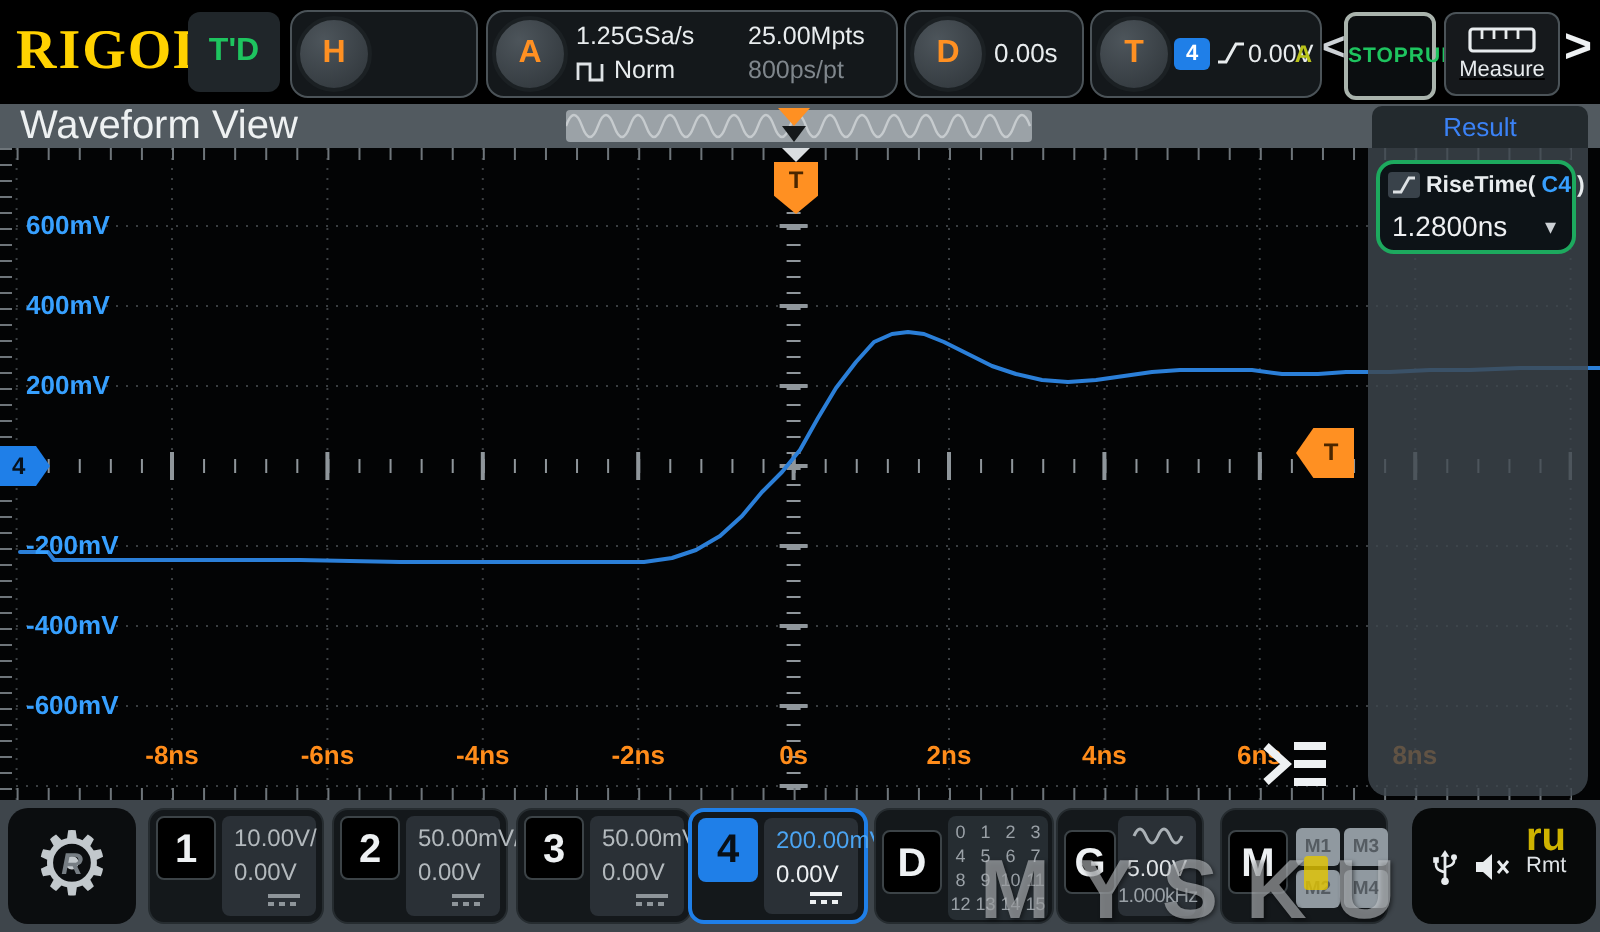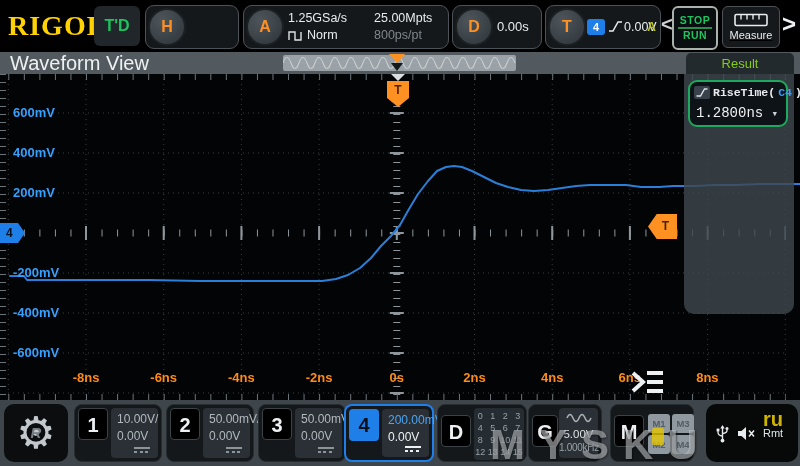--- a/index.html
+++ b/index.html
@@ -20,61 +20,61 @@
           color:var(--accent);font-weight:bold;font-size:16px;
           display:flex;align-items:center;justify-content:center;}
   .gv{position:absolute;top:0;line-height:42px;font-size:13px;color:#e8ecee;}
   .arow{position:absolute;font-size:12.5px;color:#e8ecee;white-space:nowrap;}
   .dim{color:#7f868c;}
   .tsrc{position:absolute;left:41px;top:13px;width:18px;height:16px;background:var(--badge_blue);
         border-radius:3px;color:#fff;font-size:11px;font-weight:bold;text-align:center;line-height:16px;}
   .tcoup{position:absolute;right:4px;top:0;line-height:42px;font-size:12px;font-weight:bold;color:#b9c21b;}
   .chev{position:absolute;color:#cdd2d6;font-weight:bold;font-size:20px;top:13px;}
   .stoprun{position:absolute;left:672px;top:6px;width:42px;height:40px;border:2px solid #a9b3ac;
-           border-radius:6px;background:#0b0e10;display:flex;flex-direction:column;
-           align-items:center;justify-content:center;}
+           border-radius:6px;background:#0b0e10;display:flex;flex-direction:row;
+           align-items:center;}
   .stoprun span{color:var(--green);font-size:10.5px;font-weight:bold;letter-spacing:.5px;line-height:13px;}
   .stoprun .sep{width:80%;height:2px;background:#2a8f4a;}
   .measure{position:absolute;left:722px;top:6px;width:56px;height:40px;border:1px solid #4b5358;
            border-radius:6px;background:#16191c;display:flex;flex-direction:column;
            align-items:center;justify-content:center;gap:2px;text-decoration:underline;}
   .measure span{color:#e8ecee;font-size:11px;}
 
   
   .wvheader{position:absolute;left:0;top:52px;width:800px;height:22px;background:#525a60;}
   .wvtitle{position:absolute;left:10px;top:0;line-height:22px;font-size:20px;color:#eef1f2;}
   .strip{position:absolute;left:283px;top:3px;width:233px;height:16px;background:#9ba2a7;border-radius:2px;overflow:hidden;}
   .strip-marker{position:absolute;left:389px;top:2px;width:0;height:0;
       border-left:8px solid transparent;border-right:8px solid transparent;border-top:9px solid var(--accent);}
   .strip-arrow{position:absolute;left:391px;top:11px;width:0;height:0;
       border-left:6px solid transparent;border-right:6px solid transparent;border-top:8px solid #15181a;}
   .result-header{position:absolute;left:686px;top:1px;width:108px;height:21px;background:#232a2e;
-      border-radius:5px 5px 0 0;color:#84cc16;font-size:13px;display:flex;align-items:center;justify-content:center;}
+      border-radius:5px 5px 0 0;color:#3b82f6;font-size:13px;display:flex;align-items:center;justify-content:center;}
 
   
   .grid{position:absolute;left:0;top:74px;width:800px;height:326px;background:#030405;}
   .grid svg.plot{position:absolute;left:0;top:0;}
   .vl{position:absolute;left:13px;width:62px;height:18px;line-height:18px;
       font-size:13px;font-weight:bold;color:var(--vlabel);z-index:2;}
   .tl{position:absolute;top:296px;width:64px;height:16px;line-height:16px;text-align:center;
       font-size:13px;font-weight:bold;color:var(--tlabel);z-index:2;}
   .chmark{position:absolute;left:0;top:149px;width:25px;height:20px;background:var(--badge_blue);z-index:3;
       clip-path:polygon(0 0,72% 0,100% 50%,72% 100%,0 100%);
       color:#06121e;font-weight:bold;font-size:12px;line-height:20px;padding-left:6px;box-sizing:border-box;}
   .trig-right{position:absolute;left:648px;top:140px;width:29px;height:25px;background:var(--accent);z-index:3;
       clip-path:polygon(30% 0,100% 0,100% 100%,30% 100%,0 50%);
       color:#4a2600;font-weight:bold;font-size:12px;line-height:25px;text-align:center;padding-left:6px;box-sizing:border-box;}
   .trig-top-white{position:absolute;left:391px;top:0;width:0;height:0;z-index:3;
       border-left:7px solid transparent;border-right:7px solid transparent;border-top:7px solid #dadee1;}
   .trig-top-flag{position:absolute;left:387px;top:7px;width:22px;height:26px;background:var(--accent);z-index:3;
       clip-path:polygon(0 0,100% 0,100% 65%,50% 100%,0 65%);
       color:#4a2600;font-weight:bold;font-size:12px;text-align:center;line-height:18px;}
   .menuicon{position:absolute;left:630px;top:294px;z-index:4;}
-  .result-panel{position:absolute;left:684px;top:0;width:110px;height:240px;z-index:5;
-      background:rgba(62,71,78,.82);border-radius:0 0 10px 10px;font-family:Liberation Mono, monospace;}
+  .result-panel{position:absolute;left:684px;top:0;width:110px;height:324px;z-index:5;
+      background:rgba(62,71,78,.82);border-radius:0 0 10px 10px;}
   .meas-card{position:absolute;left:4px;top:6px;width:100px;height:47px;background:#0d1317;
       border:2px solid #1da95e;border-radius:9px;box-sizing:border-box;}
   .mc-row1{position:absolute;left:4px;top:4px;display:flex;align-items:center;gap:3px;white-space:nowrap;}
   .mc-row1 b{font-size:11.5px;color:#e8ecee;font-weight:bold;}
   .mc-row1 b.src{color:var(--vlabel);}
   .mc-val{position:absolute;left:6px;top:23px;font-size:14px;color:#eef0f2;}
   .mc-caret{position:absolute;right:8px;top:25px;font-size:11px;color:#ccd1d5;}
 
   
   .toolbar{position:absolute;left:0;top:400px;width:800px;height:66px;background:#3e454b;}

